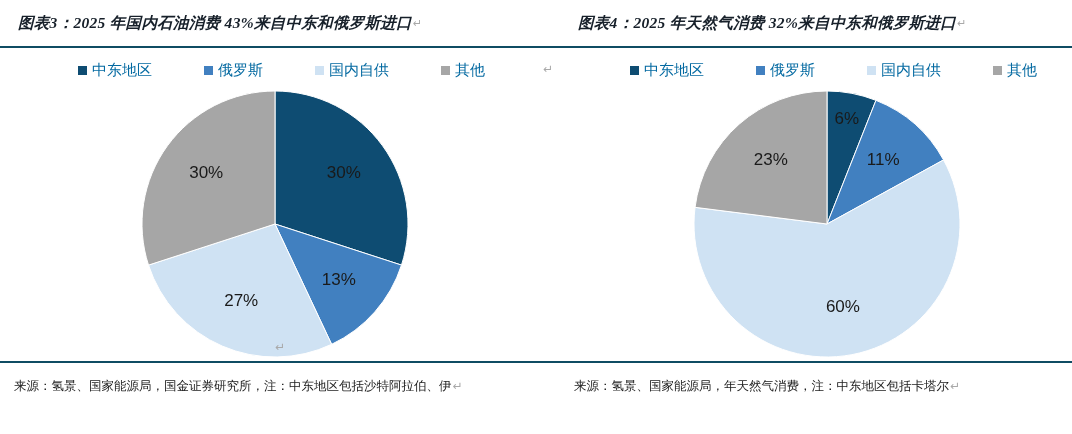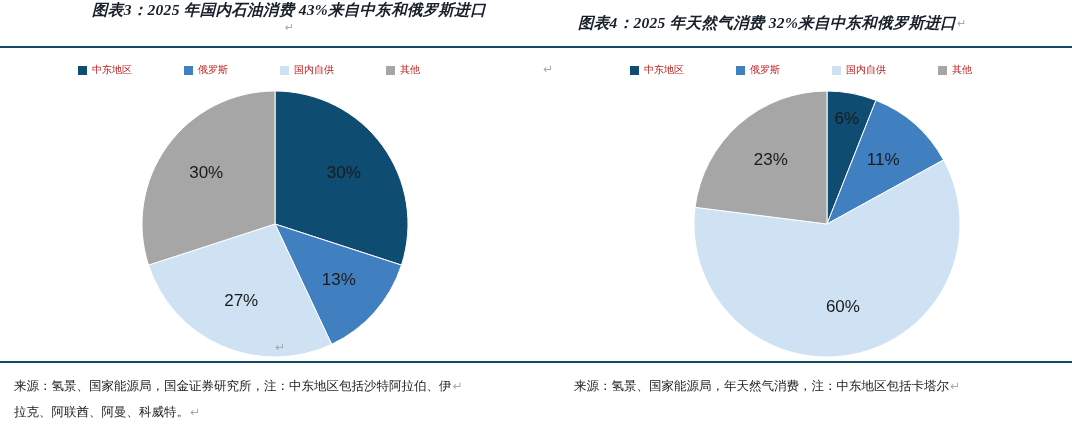--- a/index.html
+++ b/index.html
@@ -14,21 +14,21 @@
 
   
   .titles{
     position:absolute;left:0;top:0;width:1072px;height:47px;
     display:flex;
   }
   .title-cell{
     position:relative;
     display:flex;align-items:center;
   }
-  .title-cell.left{width:560px;padding-left:18px;box-sizing:border-box;flex-direction:column;}
+  .title-cell.left{width:560px;padding-left:18px;box-sizing:border-box;}
   .title-cell.right{width:512px;padding-left:18px;box-sizing:border-box;}
   .title-text{
     font-family:"Liberation Serif","DejaVu Serif",serif;
     font-weight:bold;font-style:italic;
     font-size:15.5px;
     color:#17202a;
     letter-spacing:.3px;
     white-space:nowrap;
   }
   .pilcrow{
@@ -61,21 +61,21 @@
   .legend-item{
     display:flex;align-items:center;
     margin-right:52px;
   }
   .legend-item .swatch{
     width:9px;height:9px;display:inline-block;margin-right:5px;
     flex:0 0 auto;
   }
   .legend-item .lbl{
     font-family:Liberation Serif, serif;
-    font-size:10px;color:#b91c1c;white-space:nowrap;
+    font-size:15px;color:#0369a1;white-space:nowrap;
   }
 
   .pie-wrap{
     position:absolute;left:0;top:0;width:100%;height:313px;
   }
   svg.pie{position:absolute;}
   .slice-label{
     font-family:"Liberation Sans","DejaVu Sans",sans-serif;
     font-size:17px;
     fill:#1a1a1a;
@@ -186,20 +186,19 @@
             <text x="282.9" y="259.5" class="slice-label">60%</text>
             <text x="210.8" y="112.2" class="slice-label">23%</text>
           </svg>
       </div>
     </div>
   </div>
 
   <div class="footers">
     <div class="footer left-foot">
       <div class="foot-line"><span>来源：氢景、国家能源局，国金证券研究所，注：中东地区包括沙特阿拉伯、伊</span><span class="pilcrow">↵</span></div>
-      <div class="foot-line"><span>拉克、阿联酋、阿曼、科威特。</span><span class="pilcrow">↵</span></div>
     </div>
     <div class="footer right-foot">
       <div class="foot-line"><span>来源：氢景、国家能源局，年天然气消费，注：中东地区包括卡塔尔</span><span class="pilcrow">↵</span></div>
     </div>
   </div>
 
 </div>
 
 </body></html>

